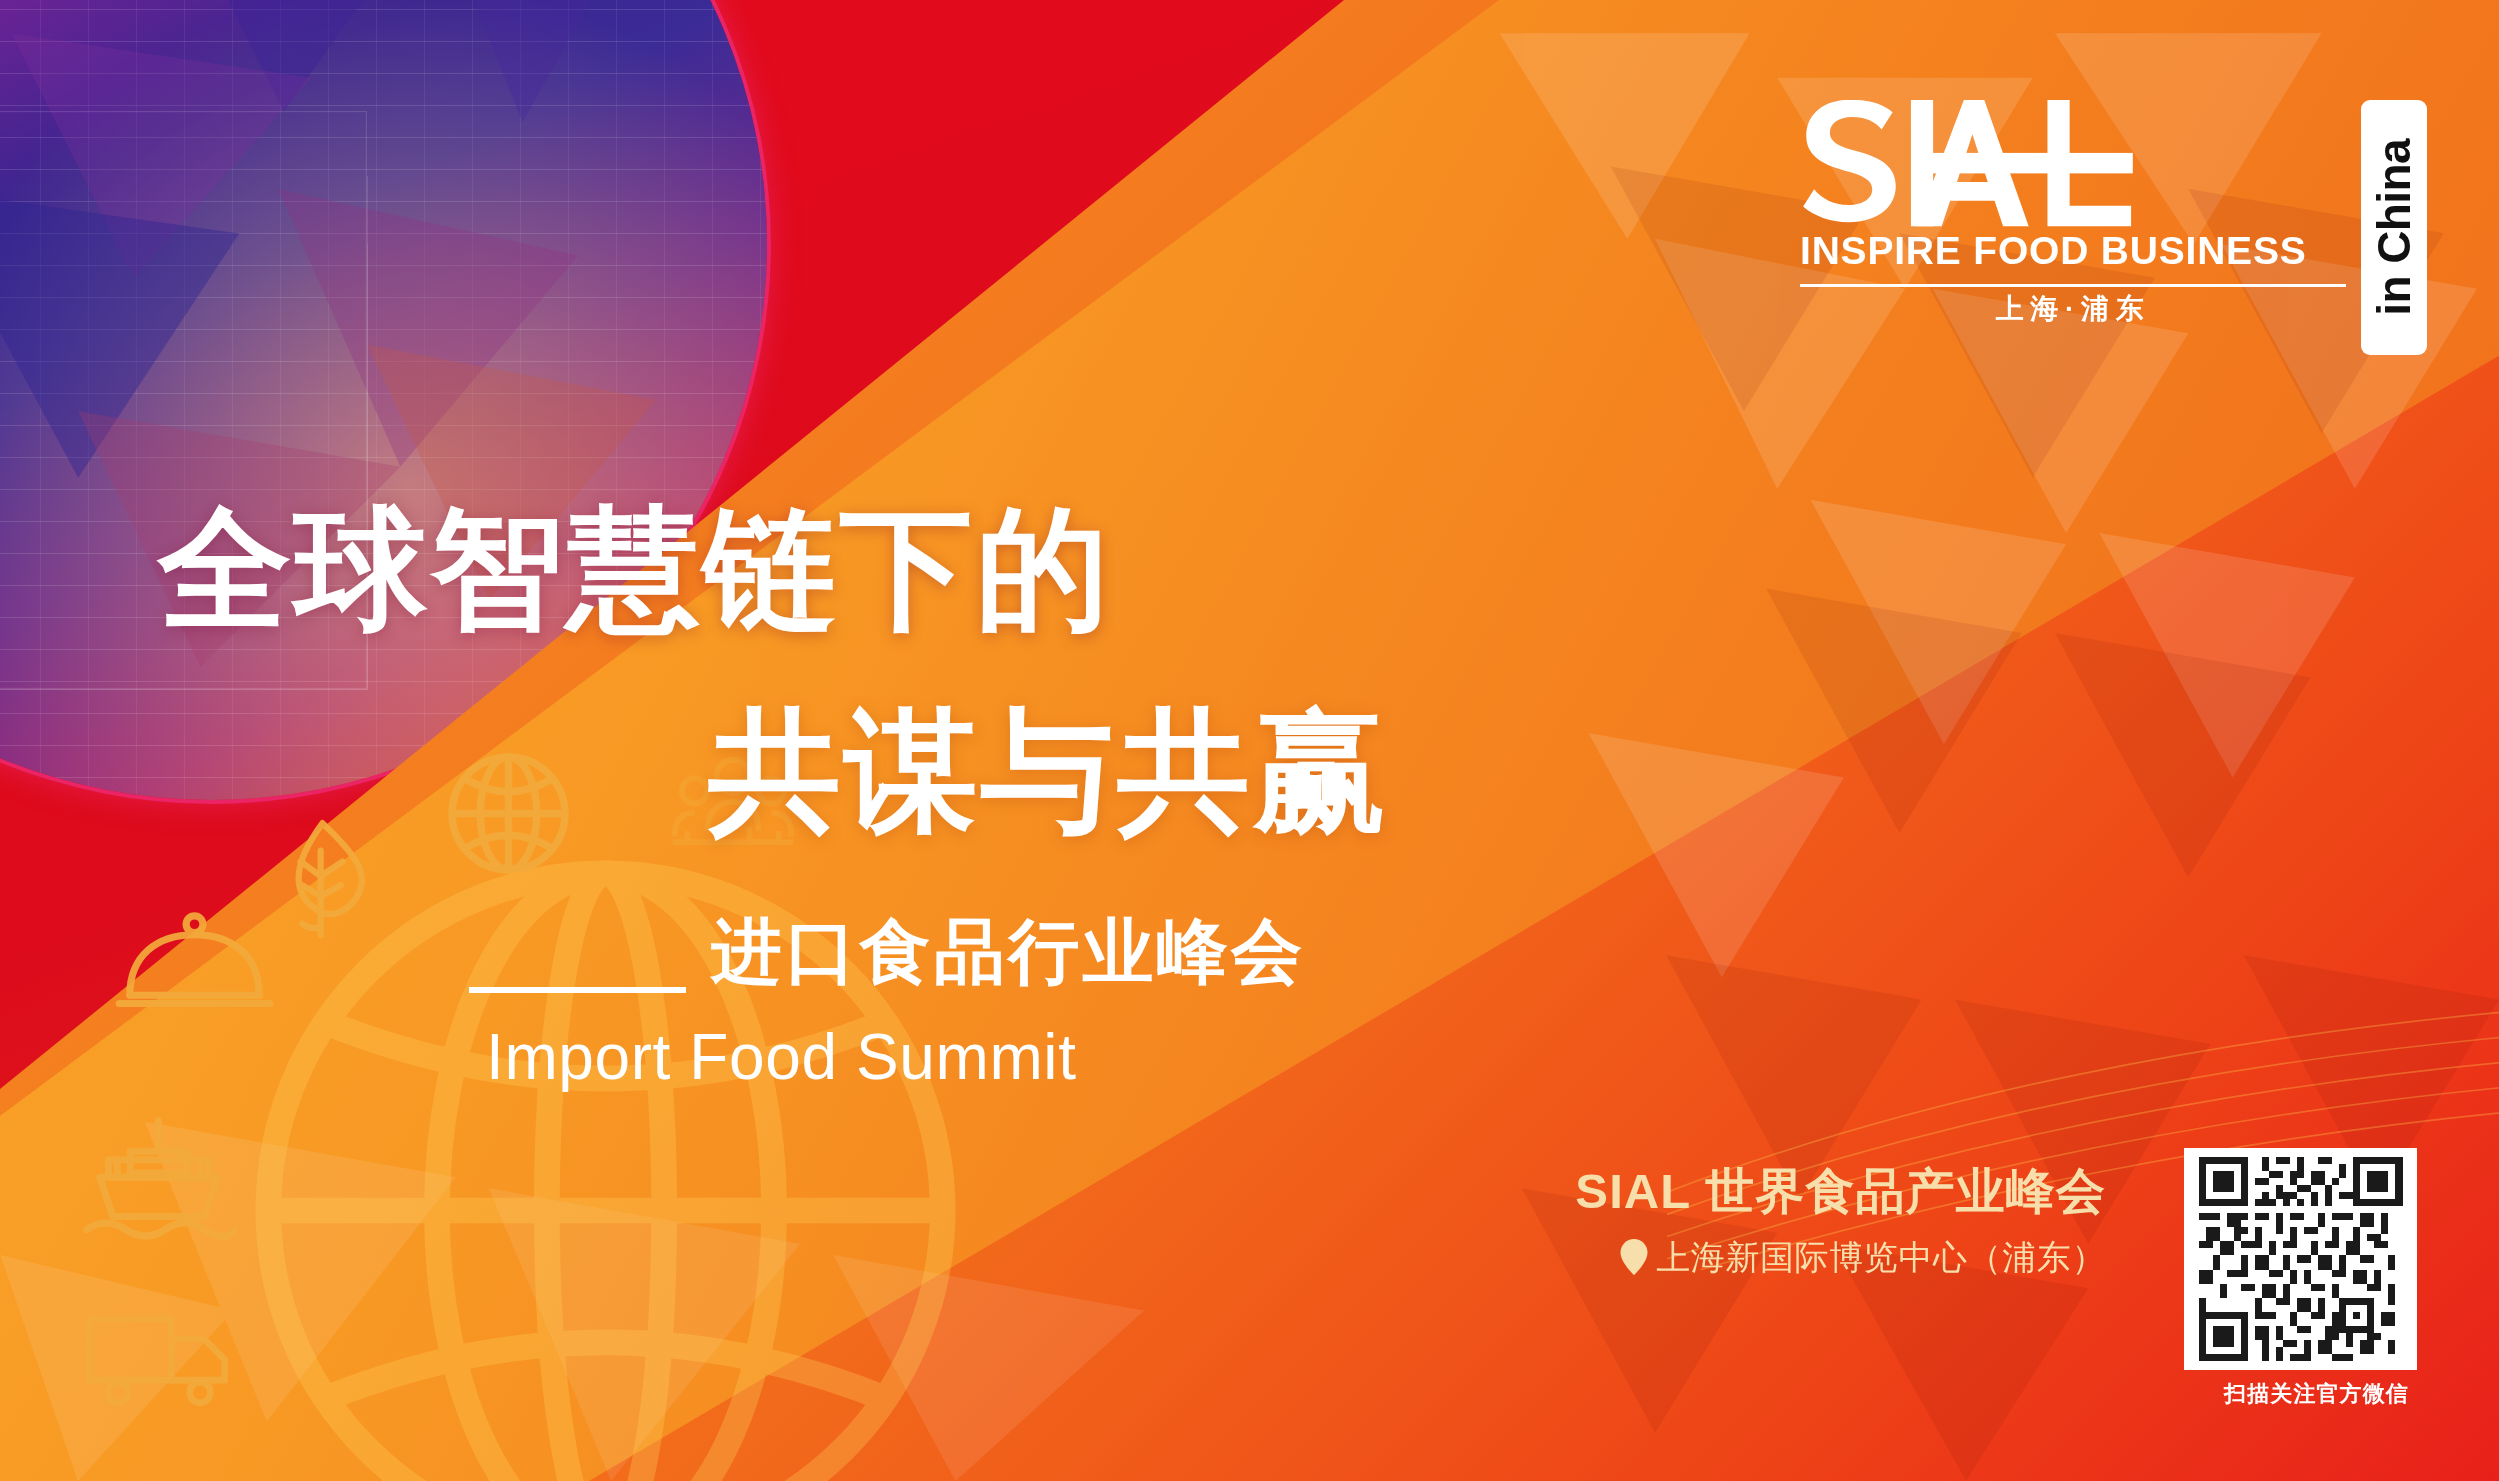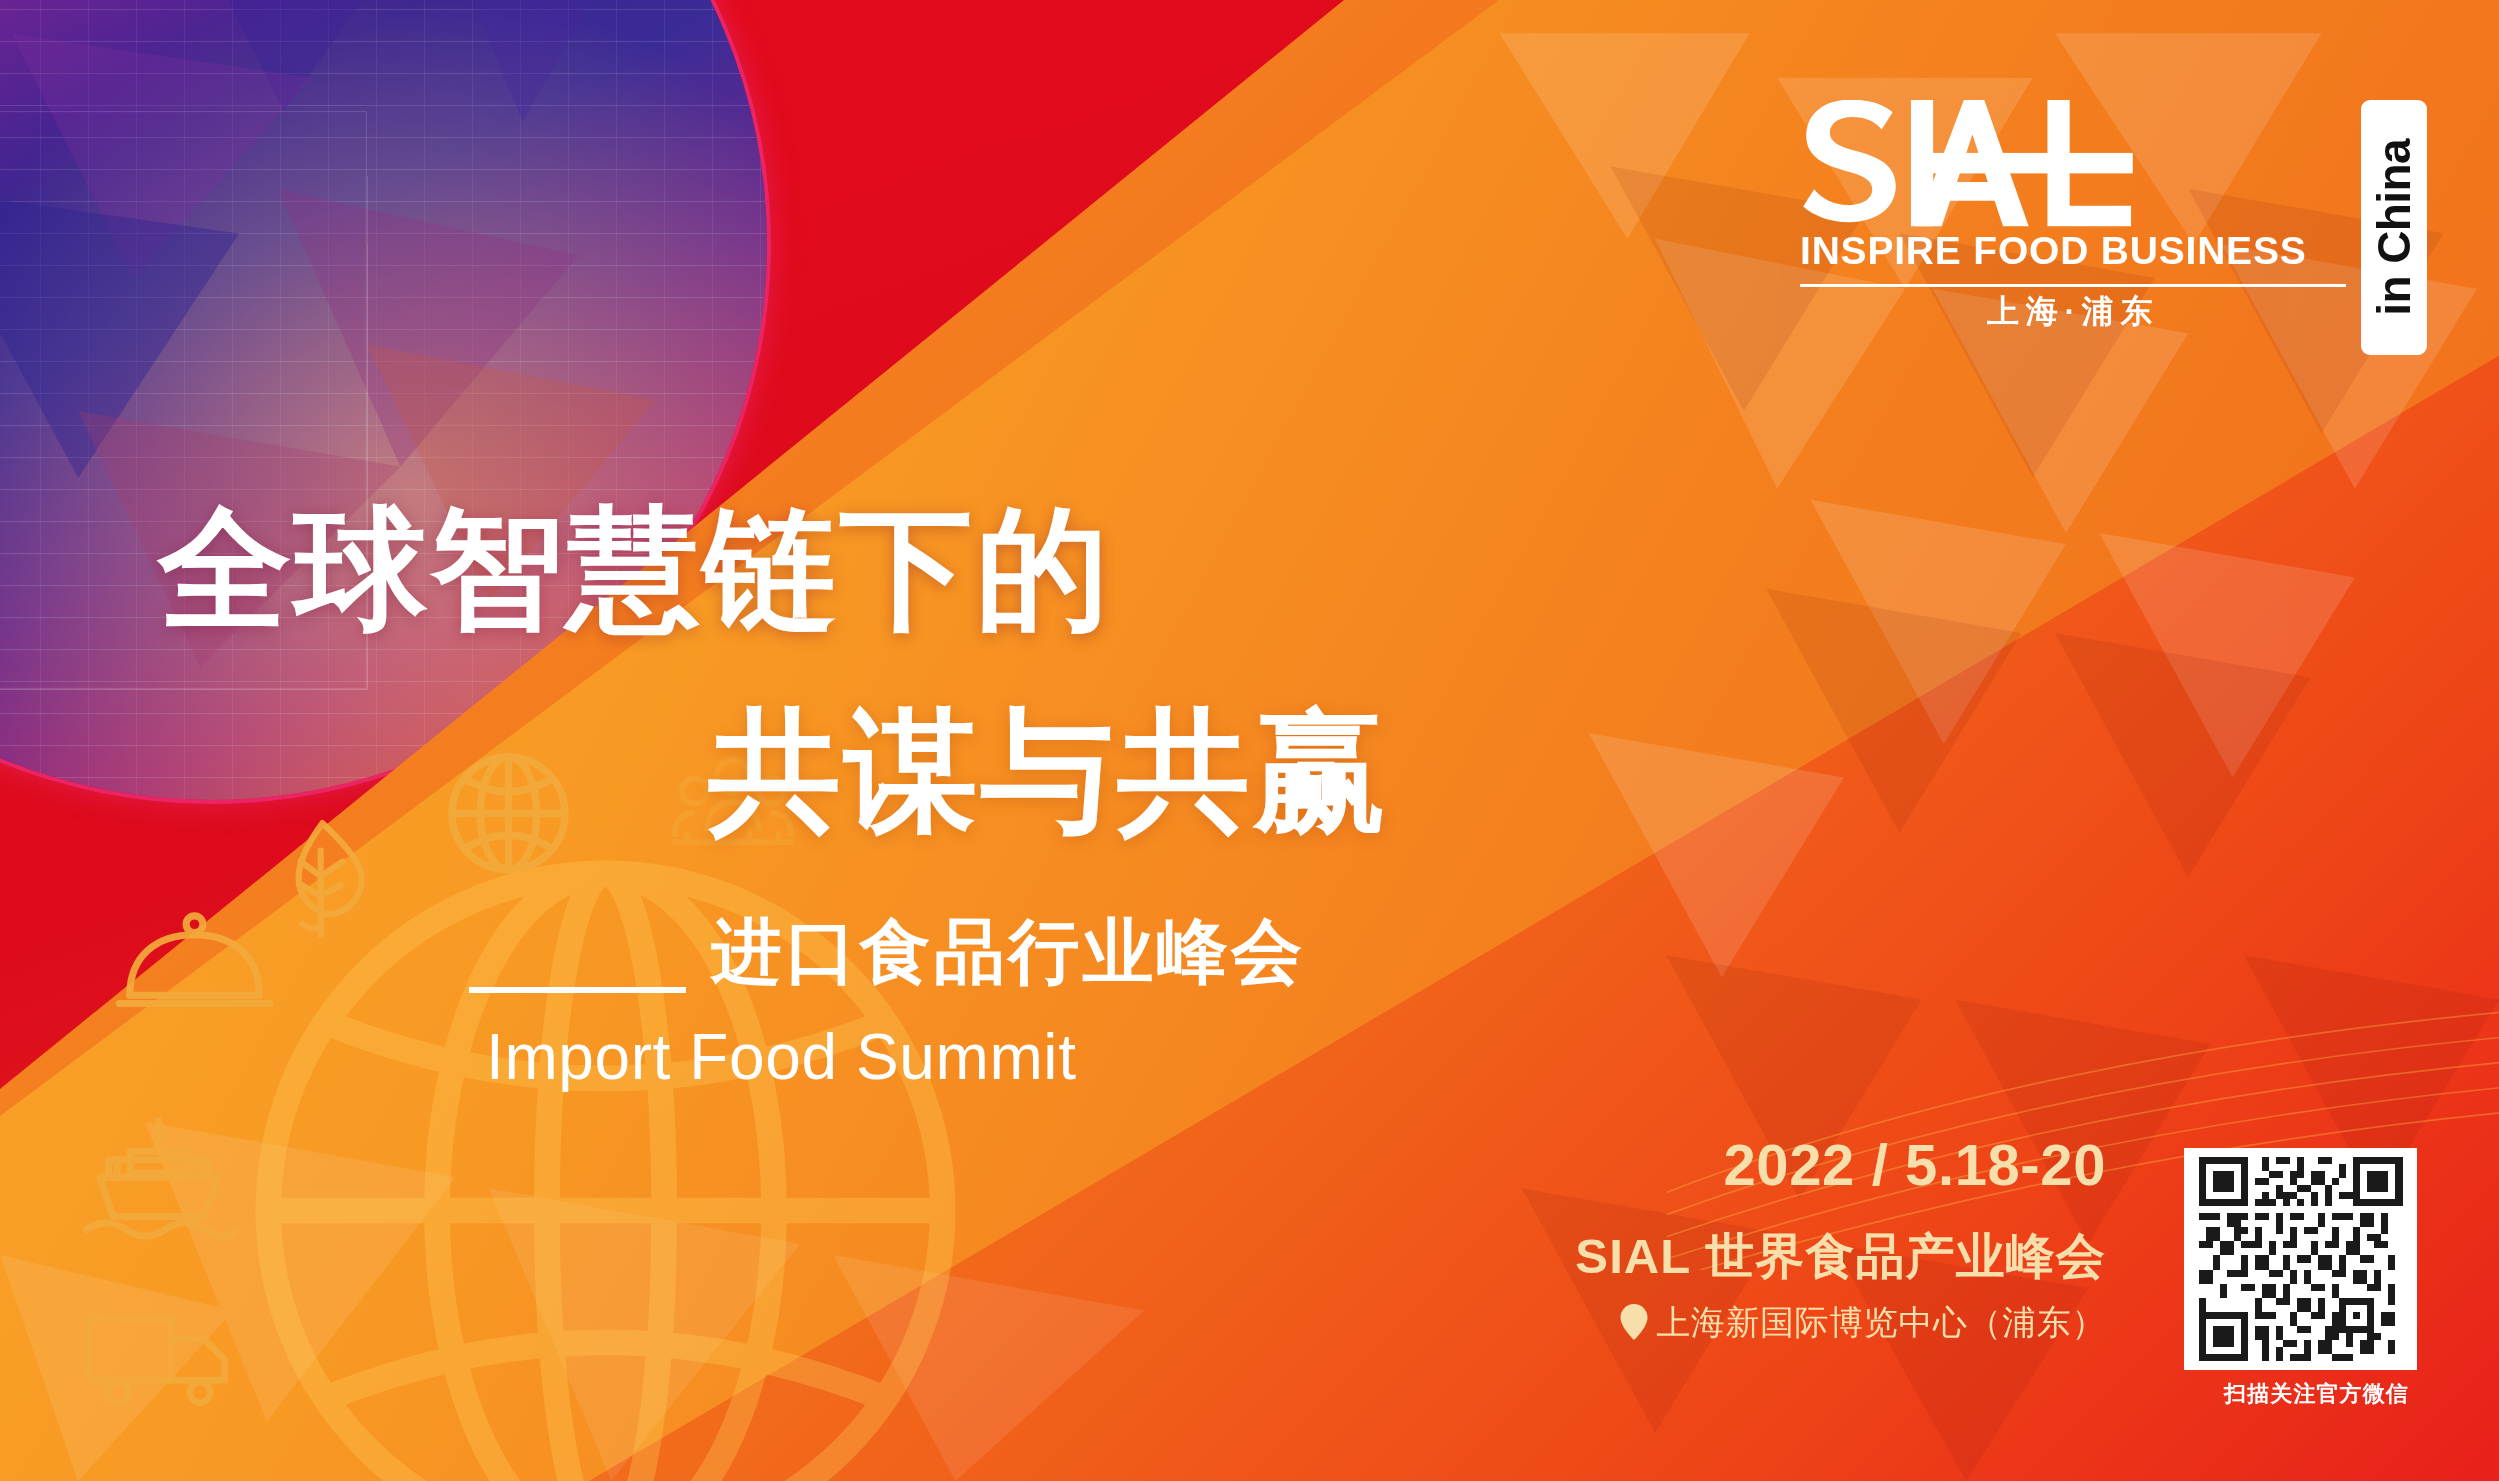--- a/index.html
+++ b/index.html
@@ -94,21 +94,21 @@
   .logo { position:absolute; right:111px; top:100px; width:589px; }
   .logo-row { display:flex; align-items:flex-start; gap:14.4px; }
   .logo-main { flex:1; }
   .logo-word { display:block; height:128px; }
   .logo-tagline {
     font-weight:700; color:#fff; font-size:39px; letter-spacing:0.8px;
     line-height:1; white-space:nowrap; margin-top:3.3px;
   }
   .logo-rule { height:3.9px; background:#fff; margin:13.3px 0 7.8px 0; }
   .logo-cn {
-    color:#fff; font-size:32px; font-weight:700; text-align:center;
+    color:#fff; font-size:28px; font-weight:700; text-align:center;
     letter-spacing:6.7px; line-height:1;
   }
   .logo-badge {
     width:66px; height:255px; background:#fff; border-radius:9px;
     display:flex; align-items:center; justify-content:center; flex:none;
   }
   .logo-badge span {
     color:#111; font-size:46px; font-weight:800; letter-spacing:-0.6px;
     writing-mode:vertical-rl; transform:rotate(180deg); line-height:1;
     white-space:nowrap;
@@ -356,21 +356,20 @@
   <div class="headline">
     <div class="hl-1">全球智慧链下的</div>
     <div class="hl-2">共谋与共赢</div>
   </div>
 
   <div class="sub-rule"></div>
   <div class="sub-cn">进口食品行业峰会</div>
   <div class="sub-en">Import Food Summit</div>
 
   <div class="info">
-    <div class="info-date">2022 / 5.18-20</div>
     <div class="info-name">SIAL 世界食品产业峰会</div>
     <div class="info-venue">
       <svg width="28" height="36" viewBox="0 0 24 32">
         <path d="M12 0 C5.4 0 0 5.4 0 12 C0 21 12 32 12 32 C12 32 24 21 24 12 C24 5.4 18.6 0 12 0 Z" fill="#f7dfab"></path>
       </svg>
       <span>上海新国际博览中心（浦东）</span>
     </div>
   </div>
 
   <div class="qr-wrap">

